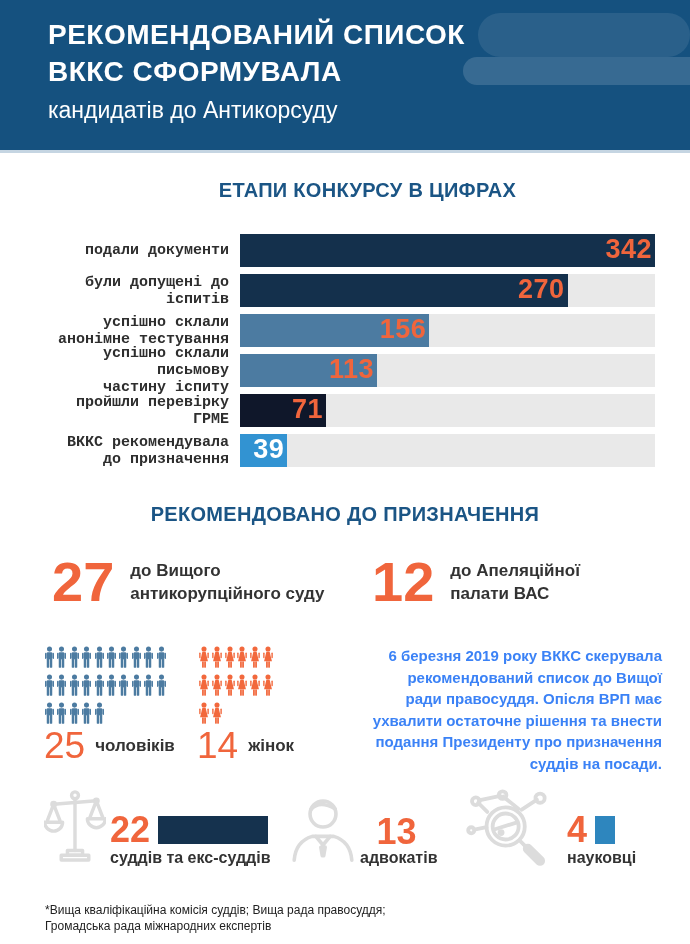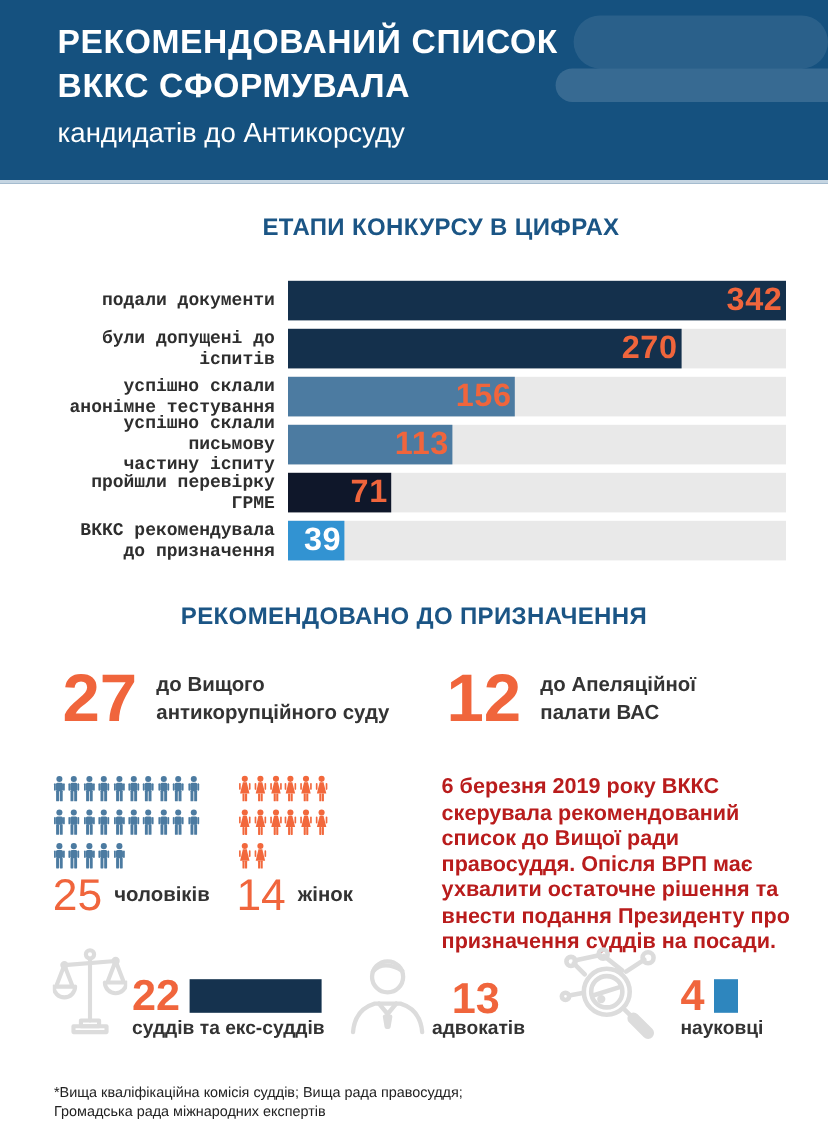--- a/index.html
+++ b/index.html
@@ -46,22 +46,22 @@
   .pict-grid { position:absolute; top:646px; display:grid; grid-auto-rows:25px; row-gap:3px; }
   .men-grid   { left:44px;  grid-template-columns:repeat(10, 12.4px); }
   .women-grid { left:198px; grid-template-columns:repeat(6, 12.8px); }
   .gender-label { position:absolute; top:727px; display:flex; align-items:center; }
   .men-label   { left:44px; }
   .women-label { left:197px; }
   .g-num  { color:#F0653C; font-weight:normal; font-size:37px; line-height:37px; }
   .g-text { margin-left:10px; color:#333333; font-weight:bold; font-size:17px; }
 
   
-  .paragraph { position:absolute; left:368px; top:645px; width:294px; color:#b91c1c;
-               font-weight:bold; font-size:18px; line-height:21.5px; }
+  .paragraph { position:absolute; left:368px; top:645px; width:294px; color:#3b82f6;
+               font-weight:bold; font-size:15px; line-height:21.5px;text-align:right; }
 
   
   .prof-icon { position:absolute; }
   .scales-pos  { left:44px;  top:787px; }
   .lawyer-pos  { left:287px; top:791px; }
   .science-pos { left:465px; top:789px; }
   .prof-row { position:absolute; top:814px; display:flex; align-items:center; height:32px;text-align:right; }
   .prof-row-1 { left:110px; } .prof-row-2 { left:360px;flex-direction:column; } .prof-row-3 { left:567px; }
   .prof-num { color:#F0653C; font-weight:bold; font-size:36px; line-height:36px; }
   .prof-bar { height:28px; margin-left:8px; }

